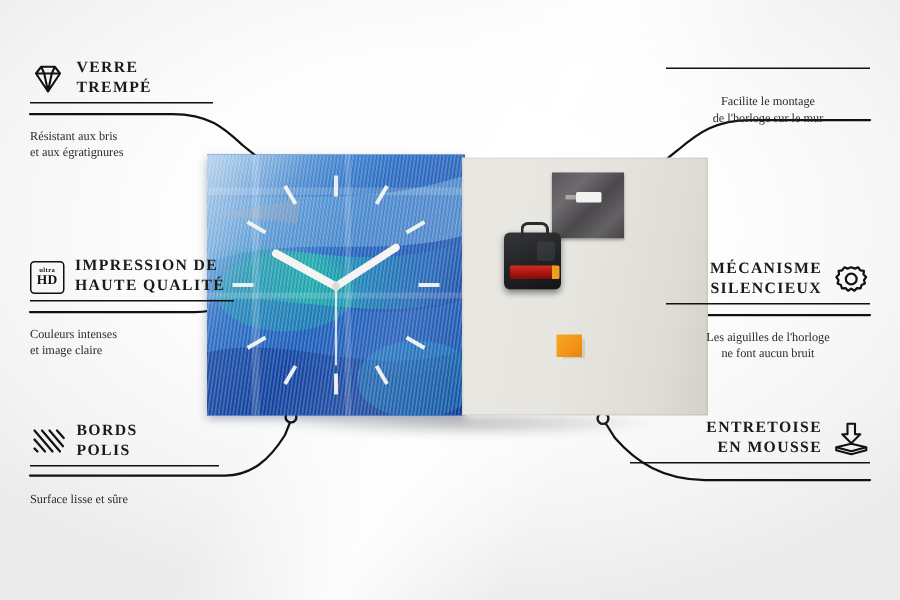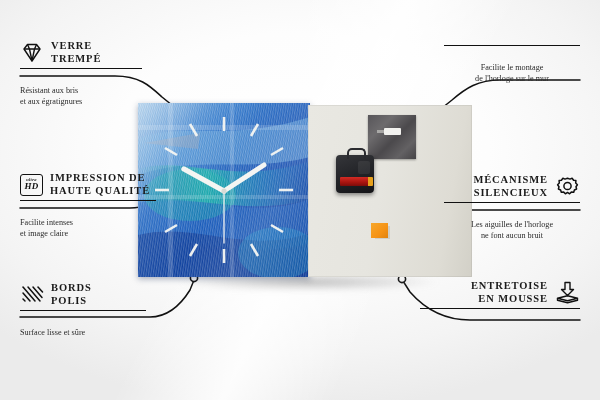--- a/index.html
+++ b/index.html
@@ -89,21 +89,21 @@
   }
   .left .c-head{justify-content:flex-start;}
   .left .c-desc{text-align:left;}
   .right .c-head{justify-content:flex-end;}
   .right .c-title{text-align:right;}
   .right .c-desc{text-align:center;}
   .ic{flex:0 0 auto;display:block;}
 
   .hd-box{
     width:21px;height:20px;border:1.6px solid #111;border-radius:3px;
-    display:flex;flex-direction:column;align-items:center;justify-content:center;line-height:1;font-style:italic;
+    display:flex;flex-direction:column;align-items:center;justify-content:center;line-height:1;
   }
   .hd-ultra{font-size:4.4px;font-weight:700;letter-spacing:.3px;color:#111;}
   .hd-main{font-size:9px;font-weight:700;letter-spacing:.2px;color:#111;margin-top:.5px;}
 </style>
 </head>
 <body>
 
 <div id="stage">
 
   <svg class="svg-layer" viewBox="0 0 600 400">
@@ -224,21 +224,21 @@
   <div class="callout left" style="left:20px;top:172px;width:140px;">
     <div class="c-head">
       <div class="hd-box ic">
         <span class="hd-ultra">ultra</span>
         <span class="hd-main">HD</span>
       </div>
       <div class="c-title">IMPRESSION DE
 HAUTE QUALITÉ</div>
     </div>
     <div class="c-rule" style="width:136px;"></div>
-    <div class="c-desc">Facilite intenses
+    <div class="c-desc">Couleurs intenses
 et image claire</div>
   </div>
 
   <div class="callout left" style="left:20px;top:282px;width:130px;">
     <div class="c-head">
       <svg class="ic" width="24" height="21" viewBox="0 0 24 21">
         <g stroke="#111" stroke-width="1.5" stroke-linecap="round">
           <line x1="3" y1="3" x2="15" y2="17"></line>
           <line x1="8" y1="3" x2="20" y2="17"></line>
           <line x1="13" y1="3" x2="22" y2="13.5"></line>

